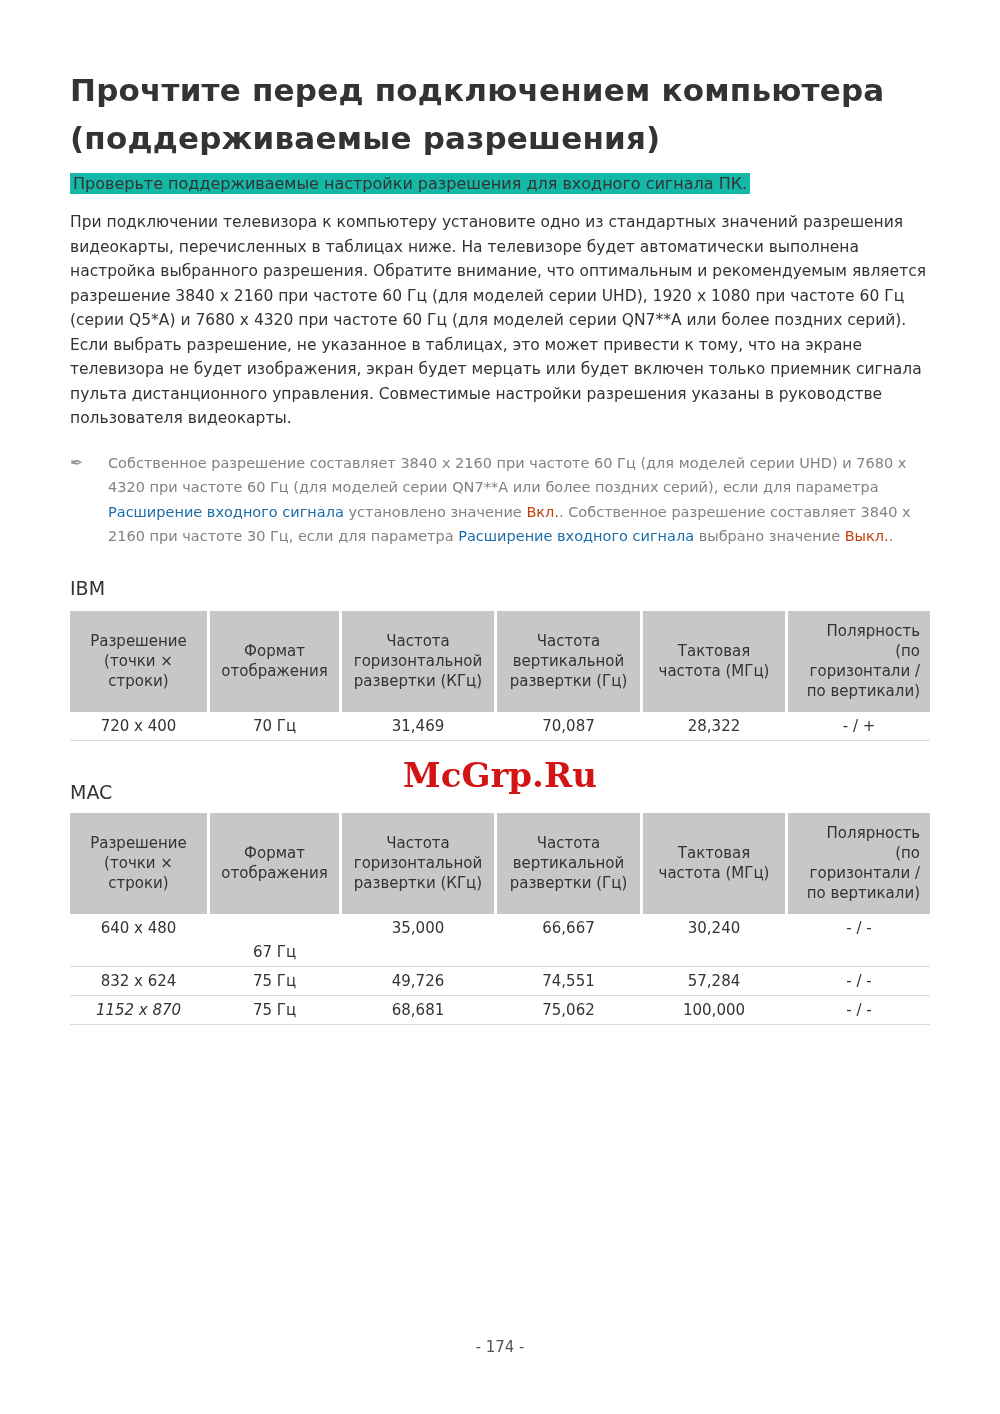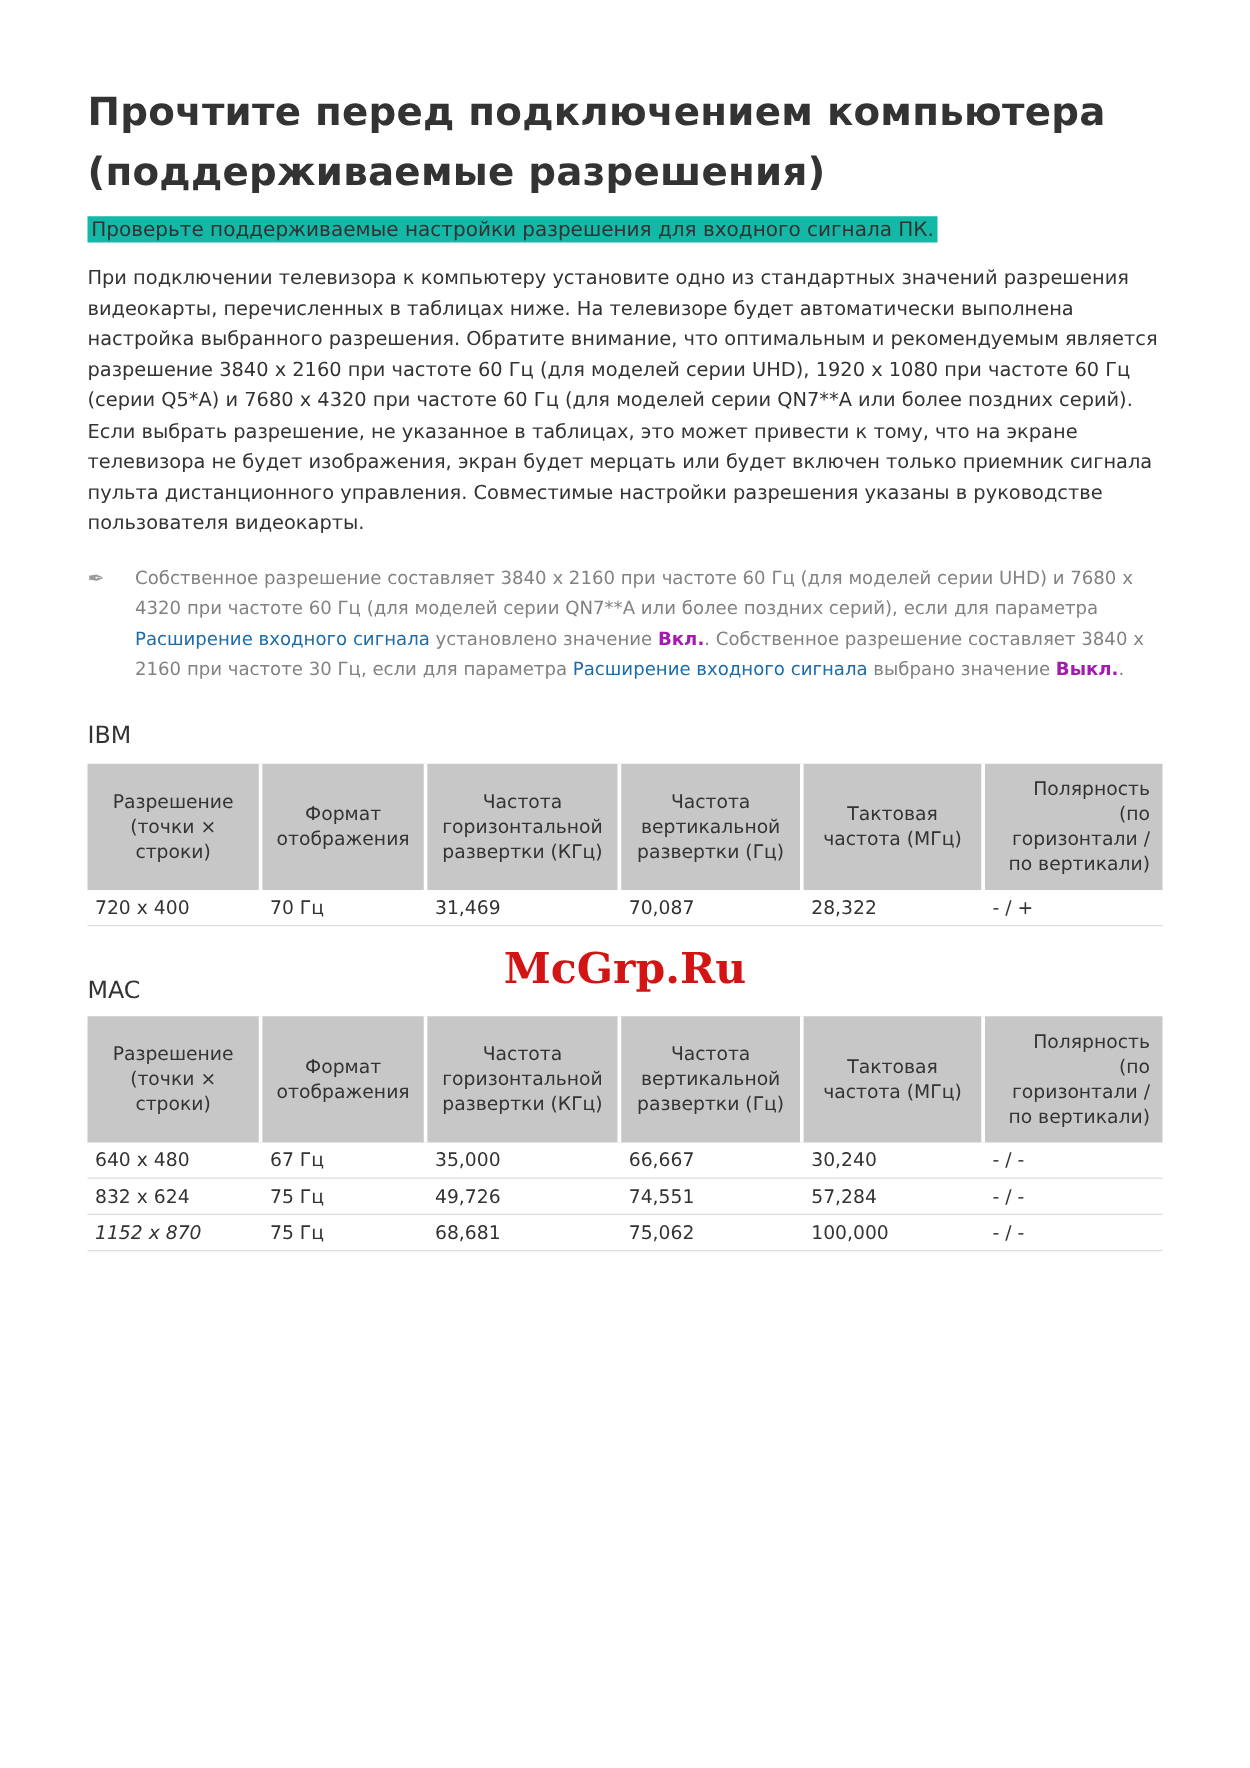--- a/index.html
+++ b/index.html
@@ -26,38 +26,38 @@
 
   .note { display: flex; margin: 0 0 28px 0; }
   .note-icon {
     flex: none; width: 38px; color: #9a9a9a; font-size: 16px;
     padding-top: 0; line-height: 24px;
   }
   .note-text {
     margin: 0; font-size: 14.5px; line-height: 24.5px; color: #828282;
   }
   .link { color: #1b6ca8; }
-  .link-bold { color: #a21caf; font-weight: bold; }
+  .link-bold { color: #c2410c; font-weight: normal; }
 
   .section-heading {
     font-size: 19px; font-weight: 400; color: #333; margin: 0 0 12px 0;
   }
 
   .tbl { width: 860px; }
   .thead { display: flex; }
   .th {
     background: #c7c7c7; border-right: 3px solid #ffffff;
     display: flex; align-items: center; justify-content: center;
     text-align: center; min-height: 101px; padding: 8px 10px;
     font-size: 15px; line-height: 20px; color: #333;
   }
   .th:last-child { border-right: none; text-align: right; }
   .tr { display: flex; border-bottom: 1px solid #dcdcdc; }
   .td {
-    border-right: 3px solid transparent; 
+    border-right: 3px solid transparent; text-align: center;
     padding: 5px 6px; font-size: 15px; line-height: 18px; color: #333;
   }
   .td:last-child { border-right: none; }
 
   .mac-row { position: relative; height: 60px; margin-top: 12px; }
   .mac-row .section-heading { position: absolute; left: 0; bottom: 10px; margin: 0; }
   .watermark {
     position: absolute; left: 50%; top: 2px; transform: translateX(-50%);
     font-family: "DejaVu Serif", "Liberation Serif", serif;
     font-weight: bold; font-size: 34px; color: #d21414; white-space: nowrap;
@@ -115,21 +115,21 @@
         <div class="thead">
           <div class="th" style="width: 140px;">Разрешение (точки × строки)</div>
           <div class="th" style="width: 132px;">Формат отображения</div>
           <div class="th" style="width: 155px;">Частота горизонтальной развертки (КГц)</div>
           <div class="th" style="width: 146px;">Частота вертикальной развертки (Гц)</div>
           <div class="th" style="width: 145px;">Тактовая частота (МГц)</div>
           <div class="th" style="width: 142px;">Полярность (по горизонтали / по вертикали)</div>
         </div>
         <div class="tr">
           <div class="td" style="width: 140px;">640 x 480</div>
-          <div class="td" style="width: 132px;">67 Гц</div>
+          <div class="td" style="width: 132px; margin-top: 24px;">67 Гц</div>
           <div class="td" style="width: 155px;">35,000</div>
           <div class="td" style="width: 146px;">66,667</div>
           <div class="td" style="width: 145px;">30,240</div>
           <div class="td" style="width: 142px;">- / -</div>
         </div>
         <div class="tr">
           <div class="td" style="width: 140px;">832 x 624</div>
           <div class="td" style="width: 132px;">75 Гц</div>
           <div class="td" style="width: 155px;">49,726</div>
           <div class="td" style="width: 146px;">74,551</div>
@@ -141,13 +141,14 @@
           <div class="td" style="width: 132px;">75 Гц</div>
           <div class="td" style="width: 155px;">68,681</div>
           <div class="td" style="width: 146px;">75,062</div>
           <div class="td" style="width: 145px;">100,000</div>
           <div class="td" style="width: 142px;">- / -</div>
         </div>
       </div>
 
   </div>
 
+  <div class="footer">- 174 -</div>
 </div>
 
 </body></html>

